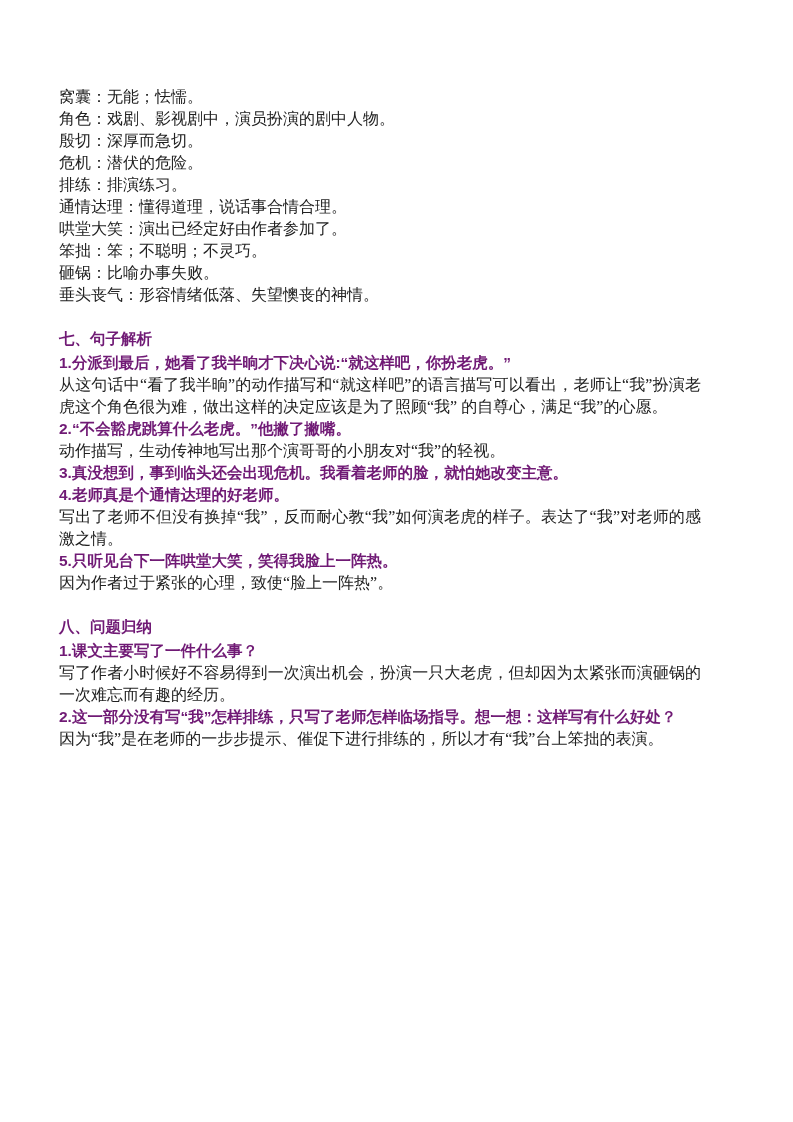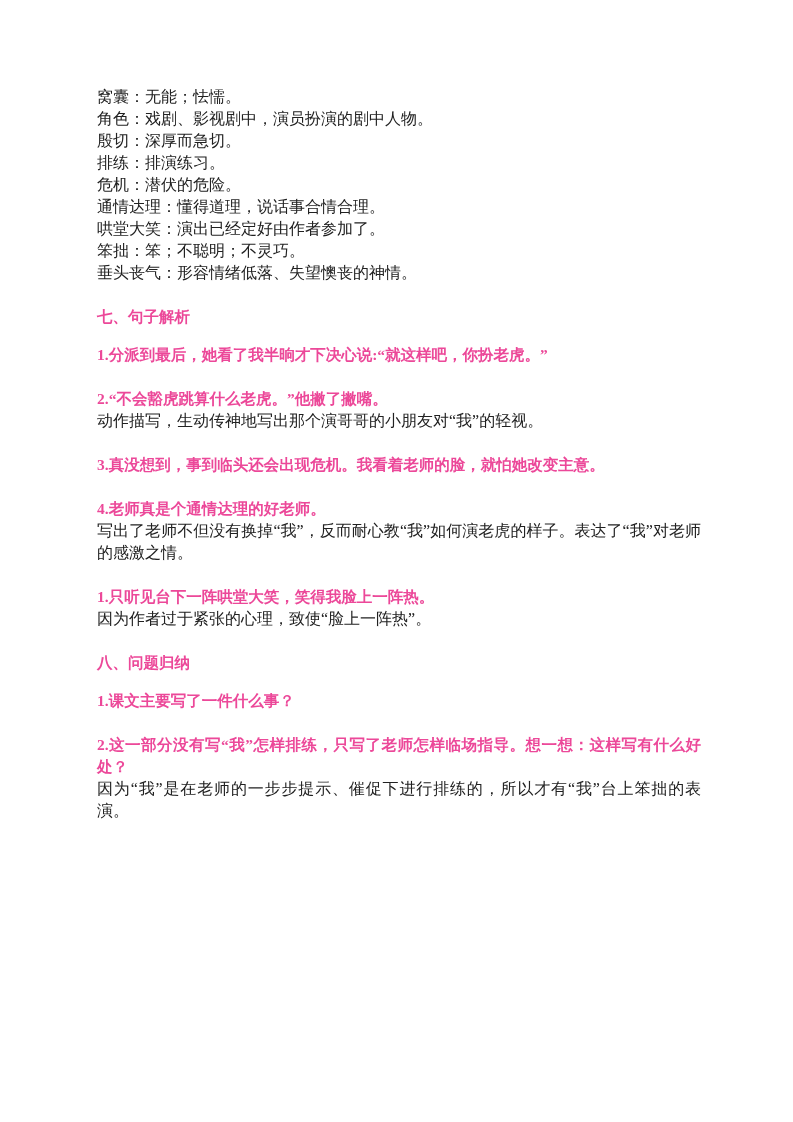--- a/index.html
+++ b/index.html
@@ -7,89 +7,92 @@
     margin: 0;
     padding: 0;
     background: #ffffff;
   }
   .page {
     position: relative;
     width: 793px;
     height: 998px;
     box-sizing: border-box;
     background: #ffffff;
-    padding: 86px 92px 40px 97px;
+    padding: 86px 92px 40px 59px;
     font-family: "Liberation Serif", "DejaVu Serif", serif;
     font-size: 16px;
     line-height: 22px;
     color: #212121;
     text-align: justify;
     overflow: hidden;
   }
   p { margin: 0; }
   .bold {
-    font-family: Liberation Serif, serif;
+    font-family: Liberation Sans, sans-serif;
     font-weight: 700;
-    color: #ec4899;
+    color: #701a75;
     font-size: 15.5px;
   }
   .section-title { margin-top: 22px; }
-  .qa { margin-top: 22px; }
-  .section-title + .qa { margin-top: 16px; }
+  .qa { }
+  .section-title + .qa { margin-top: 2px; }
 </style>
 </head>
 <body>
 
 <div class="page">
 
   <div>
     <p>窝囊：无能；怯懦。</p>
     <p>角色：戏剧、影视剧中，演员扮演的剧中人物。</p>
     <p>殷切：深厚而急切。</p>
+    <p>危机：潜伏的危险。</p>
     <p>排练：排演练习。</p>
-    <p>危机：潜伏的危险。</p>
     <p>通情达理：懂得道理，说话事合情合理。</p>
     <p>哄堂大笑：演出已经定好由作者参加了。</p>
     <p>笨拙：笨；不聪明；不灵巧。</p>
+    <p>砸锅：比喻办事失败。</p>
     <p>垂头丧气：形容情绪低落、失望懊丧的神情。</p>
   </div>
 
   <div>
     <p class="bold section-title">七、句子解析</p>
 
     <div class="qa">
       <p class="bold">1.分派到最后，她看了我半晌才下决心说:“就这样吧，你扮老虎。”</p>
+      <p>从这句话中“看了我半晌”的动作描写和“就这样吧”的语言描写可以看出，老师让“我”扮演老虎这个角色很为难，做出这样的决定应该是为了照顾“我” 的自尊心，满足“我”的心愿。</p>
     </div>
 
     <div class="qa">
       <p class="bold">2.“不会豁虎跳算什么老虎。”他撇了撇嘴。</p>
       <p>动作描写，生动传神地写出那个演哥哥的小朋友对“我”的轻视。</p>
     </div>
 
     <div class="qa">
       <p class="bold">3.真没想到，事到临头还会出现危机。我看着老师的脸，就怕她改变主意。</p>
     </div>
 
     <div class="qa">
       <p class="bold">4.老师真是个通情达理的好老师。</p>
       <p>写出了老师不但没有换掉“我”，反而耐心教“我”如何演老虎的样子。表达了“我”对老师的感激之情。</p>
     </div>
 
     <div class="qa">
-      <p class="bold">1.只听见台下一阵哄堂大笑，笑得我脸上一阵热。</p>
+      <p class="bold">5.只听见台下一阵哄堂大笑，笑得我脸上一阵热。</p>
       <p>因为作者过于紧张的心理，致使“脸上一阵热”。</p>
     </div>
 
   </div>
 
   <div>
     <p class="bold section-title">八、问题归纳</p>
 
     <div class="qa">
       <p class="bold">1.课文主要写了一件什么事？</p>
+      <p>写了作者小时候好不容易得到一次演出机会，扮演一只大老虎，但却因为太紧张而演砸锅的一次难忘而有趣的经历。</p>
     </div>
 
     <div class="qa">
       <p class="bold">2.这一部分没有写“我”怎样排练，只写了老师怎样临场指导。想一想：这样写有什么好处？</p>
       <p>因为“我”是在老师的一步步提示、催促下进行排练的，所以才有“我”台上笨拙的表演。</p>
     </div>
 
   </div>
 
 </div>

